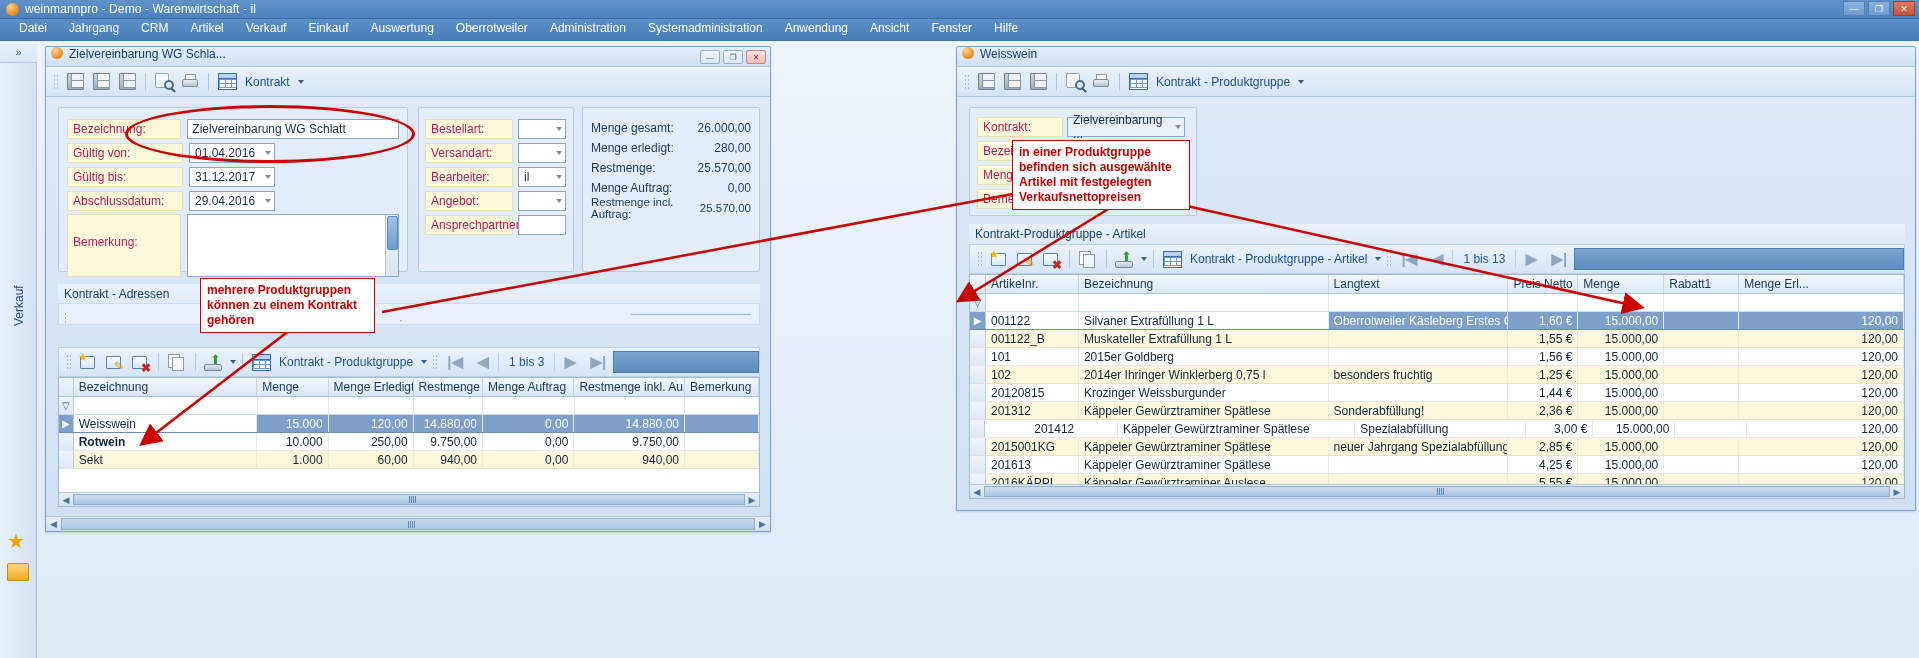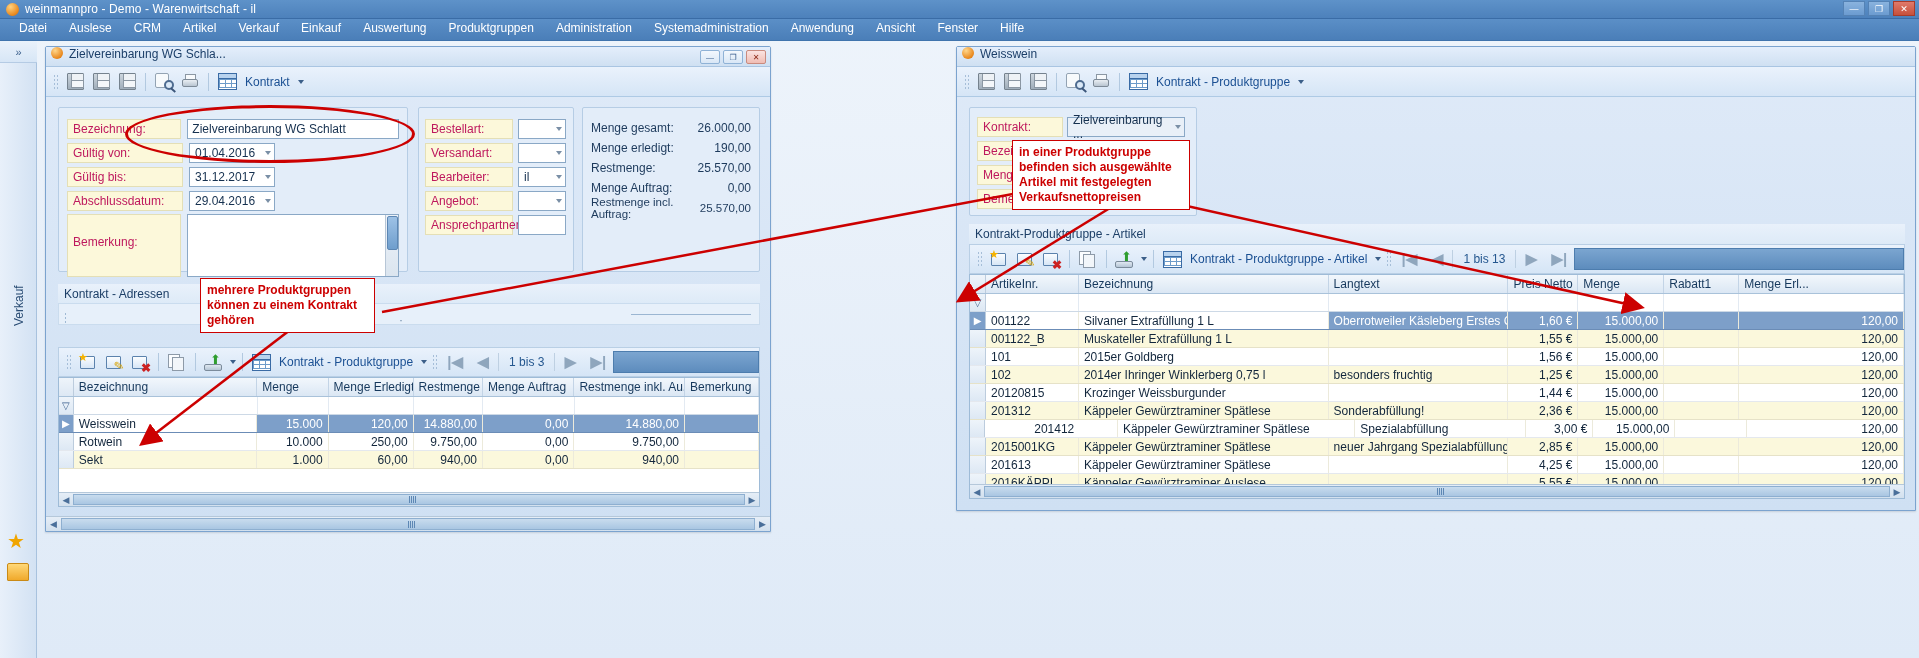--- a/index.html
+++ b/index.html
@@ -256,27 +256,27 @@
     <div class="ttl">weinmannpro - Demo - Warenwirtschaft - il</div>
     <div class="winbtns">
       <div class="winbtn">—</div>
       <div class="winbtn">❐</div>
       <div class="winbtn close">✕</div>
     </div>
   </div>
 
   <div class="menubar">
     <div class="menuitem">Datei</div>
-    <div class="menuitem">Auslese</div>
+    <div class="menuitem">Jahrgang</div>
     <div class="menuitem">CRM</div>
     <div class="menuitem">Artikel</div>
     <div class="menuitem">Verkauf</div>
     <div class="menuitem">Einkauf</div>
     <div class="menuitem">Auswertung</div>
-    <div class="menuitem">Produktgruppen</div>
+    <div class="menuitem">Oberrotweiler</div>
     <div class="menuitem">Administration</div>
     <div class="menuitem">Systemadministration</div>
     <div class="menuitem">Anwendung</div>
     <div class="menuitem">Ansicht</div>
     <div class="menuitem">Fenster</div>
     <div class="menuitem">Hilfe</div>
   </div>
 
   <div class="leftrail">
     <div class="rail-expander">»</div>
@@ -407,21 +407,21 @@
     </div>
 
     <div class="groupbox" style="left:536px; top:60px; width:178px; height:165px;">
       <div style="padding:10px 8px 0 8px;">
         <div class="sumrow">
           <span style="flex:1;">Menge gesamt:</span>
           <span>26.000,00</span>
         </div>
         <div class="sumrow">
           <span style="flex:1;">Menge erledigt:</span>
-          <span>190,00</span>
+          <span>280,00</span>
         </div>
         <div class="sumrow">
           <span style="flex:1;">Restmenge:</span>
           <span>25.570,00</span>
         </div>
         <div class="sumrow">
           <span style="flex:1;">Menge Auftrag:</span>
           <span>0,00</span>
         </div>
         <div class="sumrow" style="font-size:11.5px;">
@@ -520,21 +520,21 @@
         <div class="gc num" style="width:77px;">15.000</div>
         <div class="gc num" style="width:92px;">120,00</div>
         <div class="gc num" style="width:75px;">14.880,00</div>
         <div class="gc num" style="width:99px;">0,00</div>
         <div class="gc num" style="width:120px;">14.880,00</div>
         <div class="gc" style="width:80px;"></div>
       </div>
 
       <div class="grow white">
         <div class="rowind"></div>
-        <div class="gc" style="width:200px;">Rotwein</div>
+        <div class="gc" style="width:200px;font-weight:bold;">Rotwein</div>
         <div class="gc num" style="width:77px;">10.000</div>
         <div class="gc num" style="width:92px;">250,00</div>
         <div class="gc num" style="width:75px;">9.750,00</div>
         <div class="gc num" style="width:99px;">0,00</div>
         <div class="gc num" style="width:120px;">9.750,00</div>
         <div class="gc" style="width:80px;"></div>
       </div>
 
       <div class="grow alt">
         <div class="rowind"></div>

